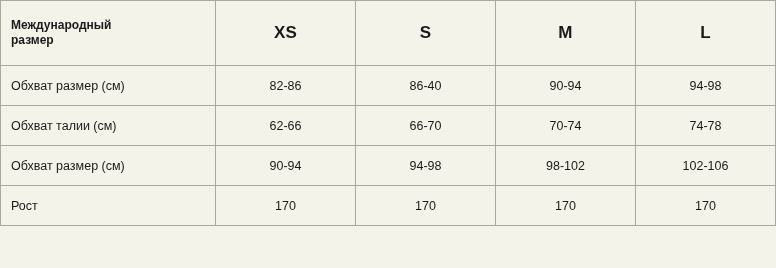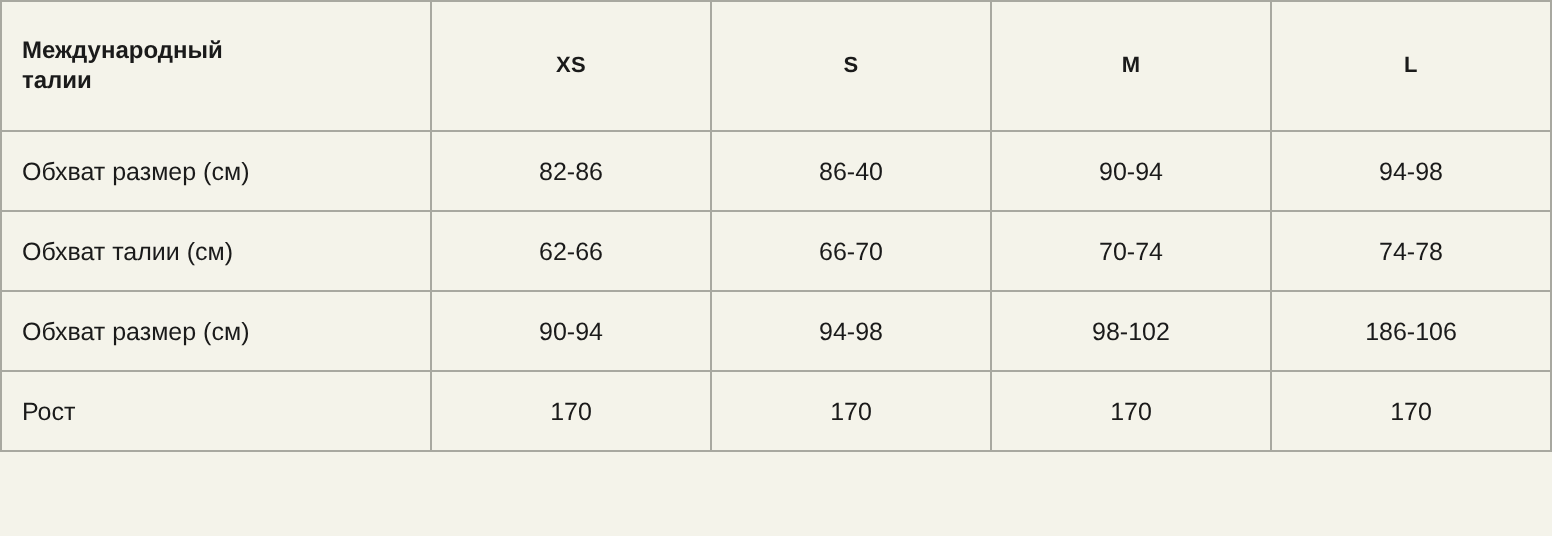--- a/index.html
+++ b/index.html
@@ -42,21 +42,21 @@
   th.corner-header {
     text-align: left;
     padding: 0 10px;
     font-size: 12px;
     font-weight: bold;
     line-height: 15px;
   }
 
   th.size-header {
     text-align: center;
-    font-size: 11px;
+    font-size: 17px;
     font-weight: bold;
     letter-spacing: 0.2px;
   }
 
   
   tr.data-row td {
     height: 39px;
   }
 
   td.row-label {
@@ -81,21 +81,21 @@
     <col class="size-col">
     <col class="size-col">
     <col class="size-col">
     <col class="size-col">
   </colgroup>
 
   <thead>
     <tr class="header-row">
       <th class="corner-header">
         <span>Международный</span><br>
-        <span>талии</span>
+        <span>размер</span>
       </th>
       <th class="size-header">XS</th>
       <th class="size-header">S</th>
       <th class="size-header">M</th>
       <th class="size-header">L</th>
     </tr>
   </thead>
 
   <tbody>
     <tr class="data-row">
@@ -110,21 +110,21 @@
       <td class="data-cell">62-66</td>
       <td class="data-cell">66-70</td>
       <td class="data-cell">70-74</td>
       <td class="data-cell">74-78</td>
     </tr>
     <tr class="data-row">
       <td class="row-label">Обхват размер (см)</td>
       <td class="data-cell">90-94</td>
       <td class="data-cell">94-98</td>
       <td class="data-cell">98-102</td>
-      <td class="data-cell">186-106</td>
+      <td class="data-cell">102-106</td>
     </tr>
     <tr class="data-row">
       <td class="row-label">Рост</td>
       <td class="data-cell">170</td>
       <td class="data-cell">170</td>
       <td class="data-cell">170</td>
       <td class="data-cell">170</td>
     </tr>
   </tbody>
 </table>

